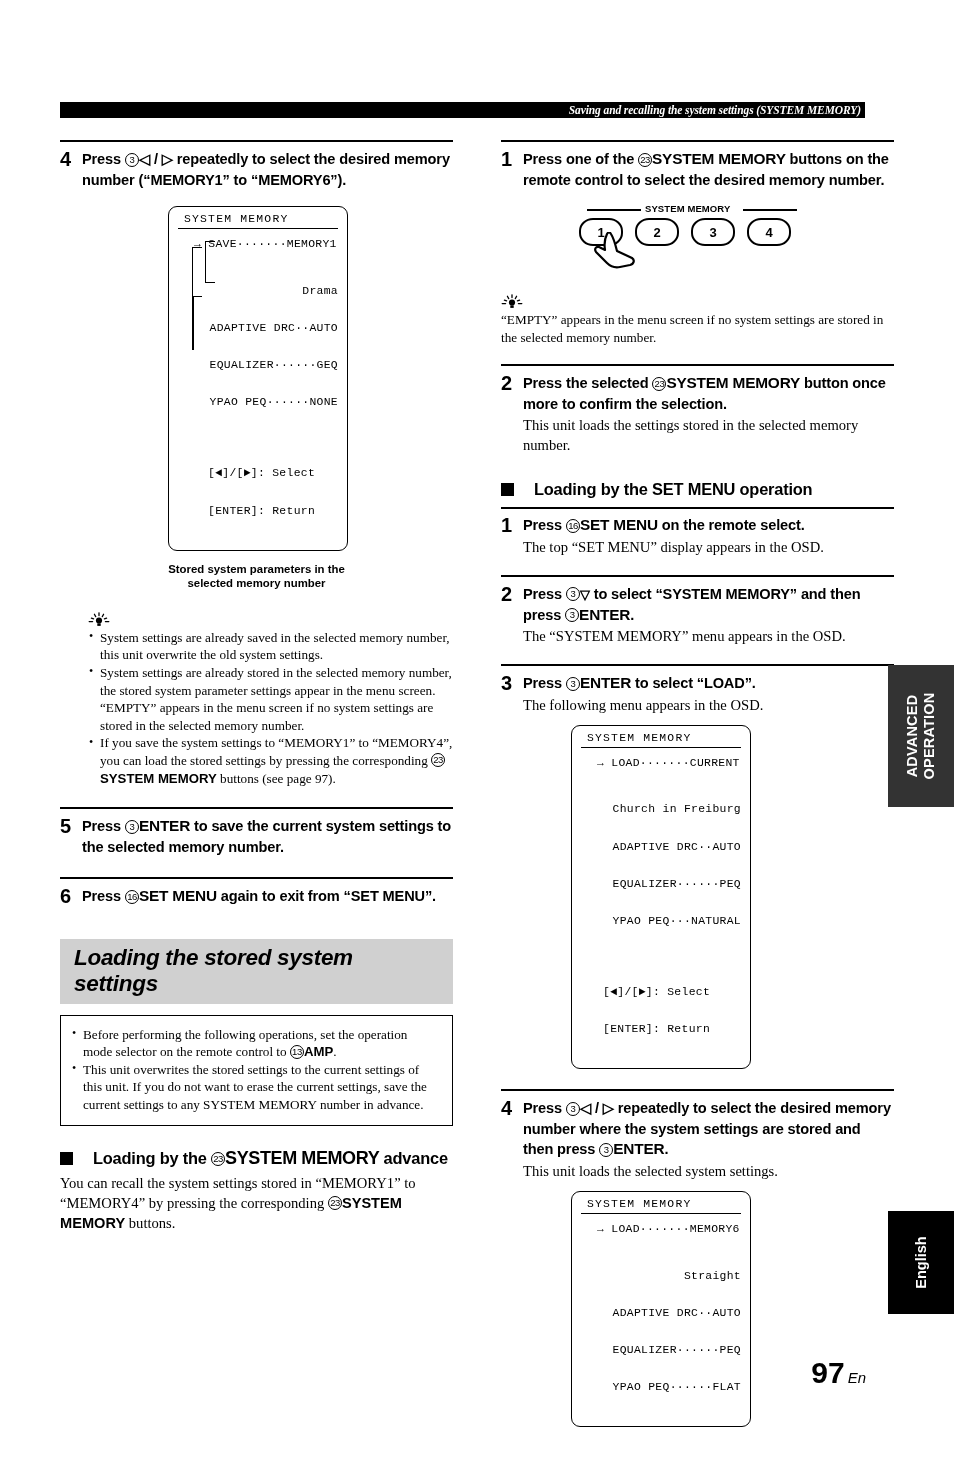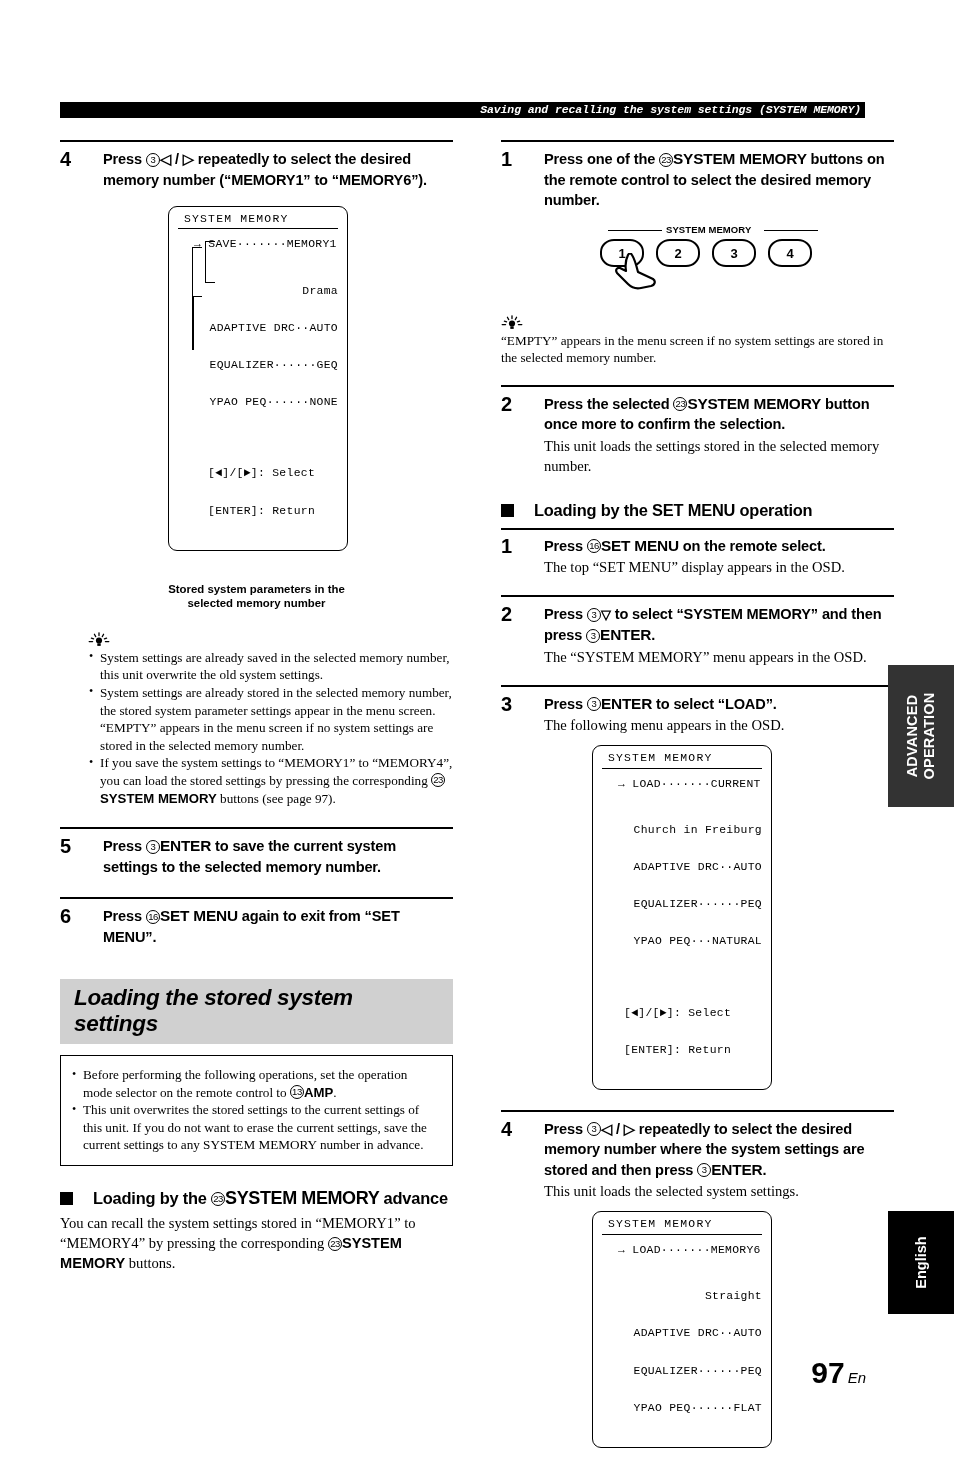--- a/index.html
+++ b/index.html
@@ -9,39 +9,39 @@
     font-family: "Liberation Serif", serif;
     color: #000;
     overflow: hidden;
   }
   .page { position: relative; width: 954px; height: 1465px; }
 
   
   .runhead {
     position: absolute; left: 60px; top: 102px; width: 805px; height: 16px;
     background: #000; color: #fff;
-    font-family: Liberation Mono, monospace;
+    font-family: Liberation Serif, serif;
     font-style: italic; font-weight: bold; font-size: 11.5px;
     text-align: right; line-height: 16px; padding-right: 4px;
     letter-spacing: -0.1px;
   }
 
   
   .col { position: absolute; top: 140px; width: 393px; }
   .col-left { left: 60px; }
   .col-right { left: 501px; }
 
   
   .step { position: relative; border-top: 2.2px solid #000; padding-top: 7px; padding-bottom: 10px; }
   .step-num {
     position: absolute; left: 0; top: 7px;
     font-family: "Liberation Sans", sans-serif;
     font-weight: bold; font-size: 20px; line-height: 21px;
   }
-  .step-body { margin-left: 43px; }
+  .step-body { margin-left: 22px; }
   .step-title {
     font-family: "Liberation Sans", sans-serif;
     font-weight: bold; font-size: 14.6px; line-height: 20.5px;
     letter-spacing: -0.15px;
   }
   .step-desc {
     font-family: "Liberation Serif", serif;
     font-size: 14.6px; line-height: 20px; margin-top: 1px;
   }
 
@@ -195,21 +195,21 @@
         <div class="osd-keys">
           <div>[◄]/[►]: Select</div>
           <div>[ENTER]: Return</div>
         </div>
       </div>
       <div class="brk brk-outer"></div>
       <div class="brk brk-inner"></div>
       <div class="leadline"></div>
     </div>
 
-    <div class="osd-caption" style="margin-top:31px; white-space:pre-line;">Stored system parameters in the
+    <div class="osd-caption" style="margin-top:11px; white-space:pre-line;">Stored system parameters in the
 selected memory number</div>
 
     <div class="tip" style="margin-top:22px; padding-left:28px;">
       <svg class="tipicon" viewBox="0 0 22 15">
         <g stroke="#000" stroke-width="1.3" stroke-linecap="round">
           <line x1="11" y1="0.8" x2="11" y2="3.6"></line>
           <line x1="6.4" y1="2.3" x2="7.7" y2="4.6"></line>
           <line x1="15.6" y1="2.3" x2="14.3" y2="4.6"></line>
           <line x1="3.4" y1="6.2" x2="5.6" y2="6.9"></line>
           <line x1="18.6" y1="6.2" x2="16.4" y2="6.9"></line>

